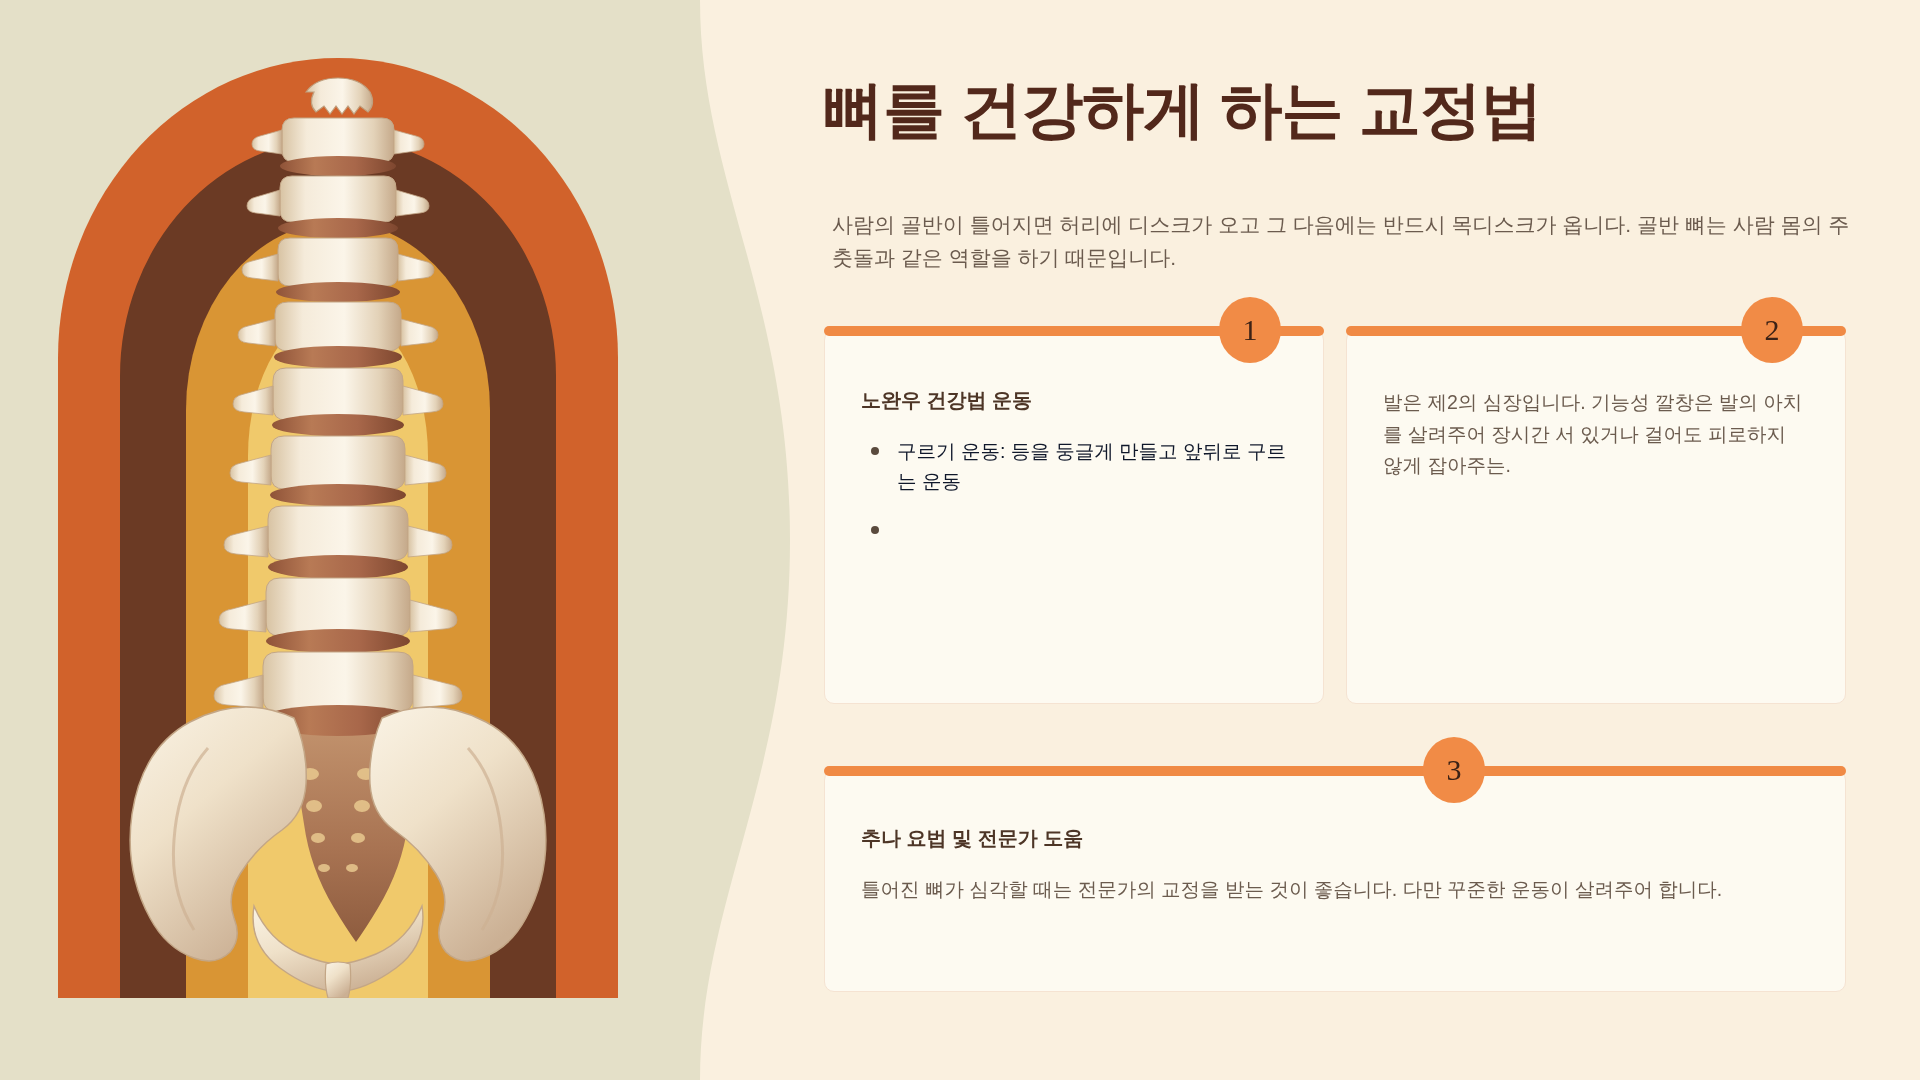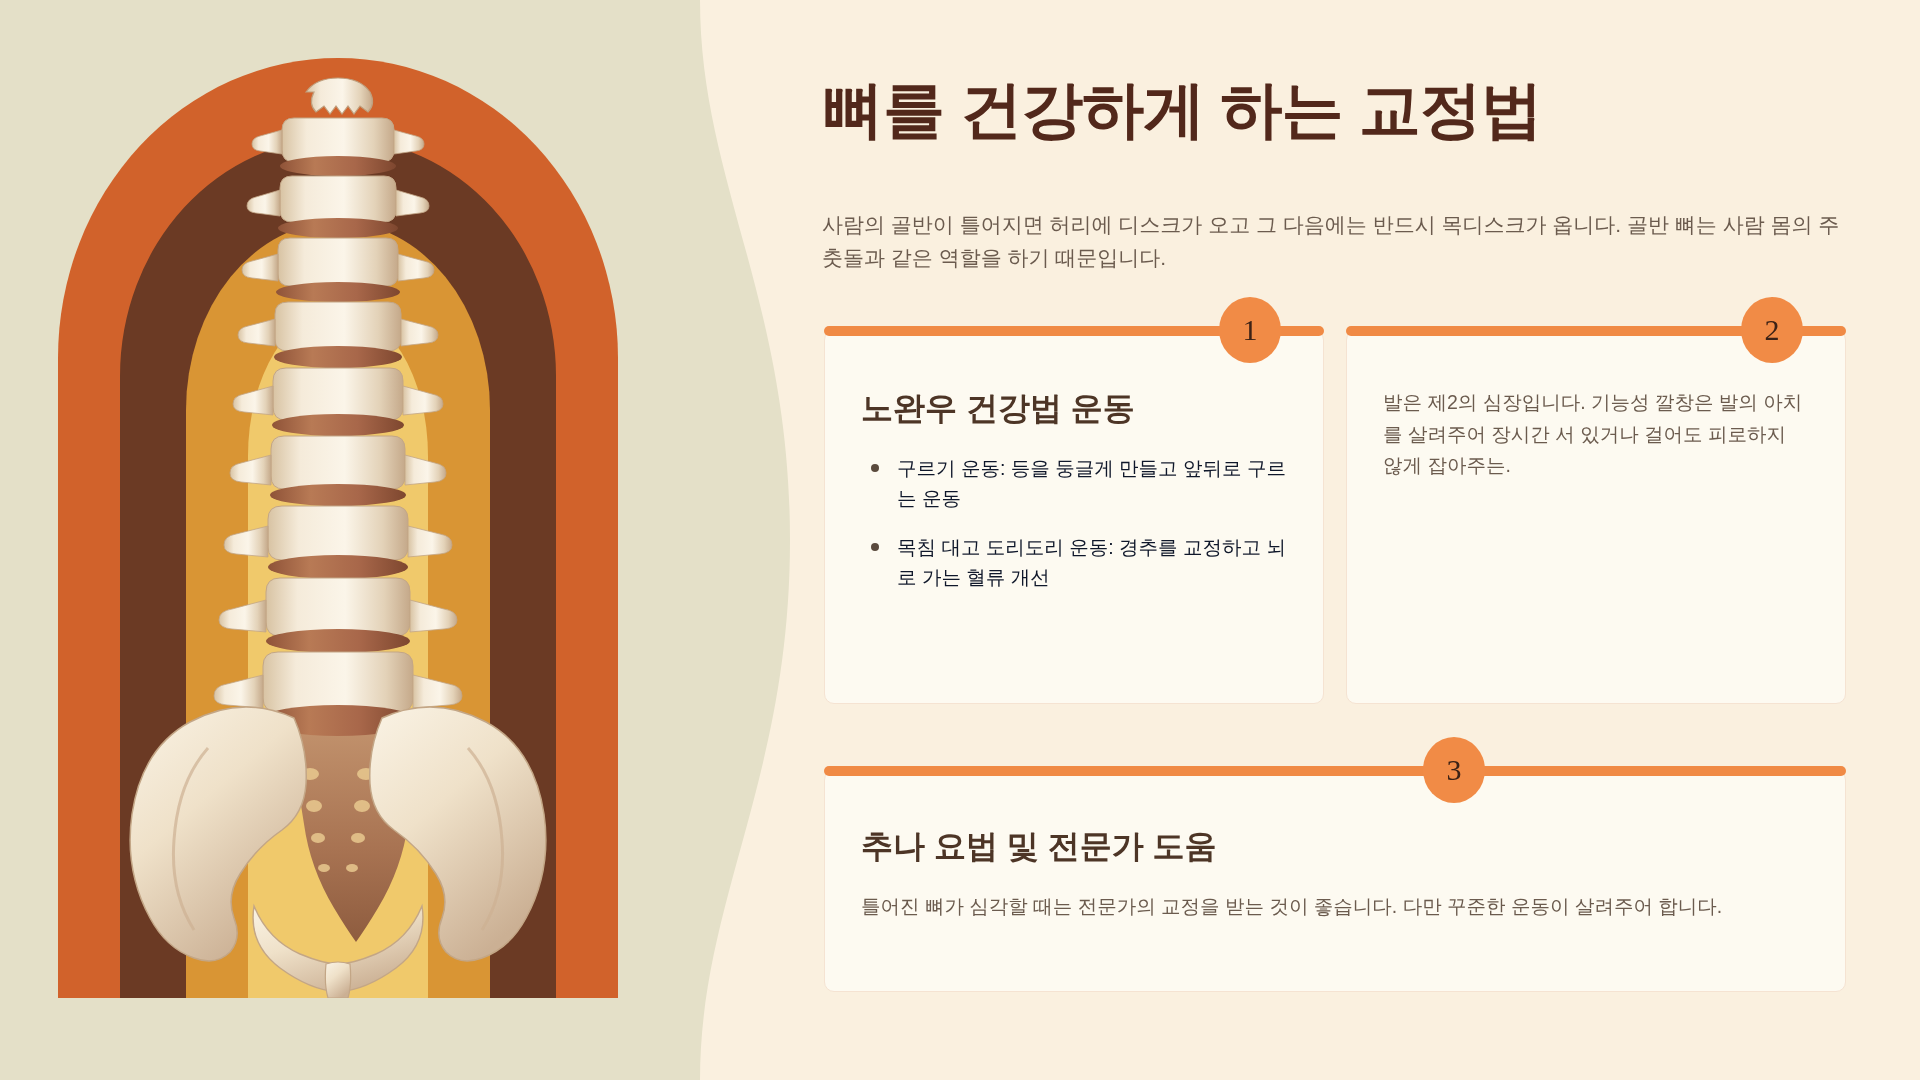--- a/index.html
+++ b/index.html
@@ -27,21 +27,21 @@
   
   #right-panel{
     position:absolute; left:790px; top:0; width:1130px; height:900px;
   }
   #page-title{
     position:absolute; left:32px; top:68px;
     font-size:62px; font-weight:700; letter-spacing:-1px;
     color:#52281B; white-space:nowrap;
   }
   #subtitle{
-    position:absolute; left:32px; top:208px; width:1020px;
+    position:absolute; left:42px; top:208px; width:1020px;
     font-size:21px; line-height:1.58; color:#6B5B4E;
   }
 
   
   #cards-row{
     position:absolute; left:34px; top:330px; width:1022px;
     display:flex; gap:22px;
   }
   #card-3-wrap{
     position:absolute; left:34px; top:770px; width:1022px;
@@ -66,21 +66,21 @@
     position:absolute; top:-34px; right:42px;
     width:62px; height:66px; border-radius:50%;
     background:#F18B46; color:#3C2216;
     display:flex; align-items:center; justify-content:center;
     font-family:"Liberation Serif","DejaVu Serif",serif;
     font-size:30px; font-weight:400;
   }
   .card.wide .card-num{ right:360px; }
 
   .card-title{
-    font-size:32px; font-weight:700; color:#4D3526;
+    font-size:20px; font-weight:700; color:#4D3526;
     margin-bottom:22px;
   }
   .card-body{
     font-size:19.5px; line-height:1.62; color:#6B5B4E;
   }
   .card-list{ list-style:none; }
   .card-list li{
     position:relative; padding-left:36px; margin-bottom:18px;
     font-size:19.5px; line-height:1.56; color:#0f172a;
   }
@@ -228,21 +228,20 @@
       <div class="card-topbar"></div>
       <div class="card-num">1</div>
       <div class="card-title">노완우 건강법 운동</div>
       <ul class="card-list">
         <li>
           <span class="bullet"></span>
           <span>구르기 운동: 등을 둥글게 만들고 앞뒤로 구르는 운동</span>
         </li>
         <li>
           <span class="bullet"></span>
-          <span>목침 대고 도리도리 운동: 경추를 교정하고 뇌로 가는 혈류 개선</span>
         </li>
       </ul>
     </div>
 
     <div class="card">
       <div class="card-topbar"></div>
       <div class="card-num">2</div>
       <div class="card-body">발은 제2의 심장입니다. 기능성 깔창은 발의 아치를 살려주어 장시간 서 있거나 걸어도 피로하지 않게 잡아주는.</div>
     </div>
 

